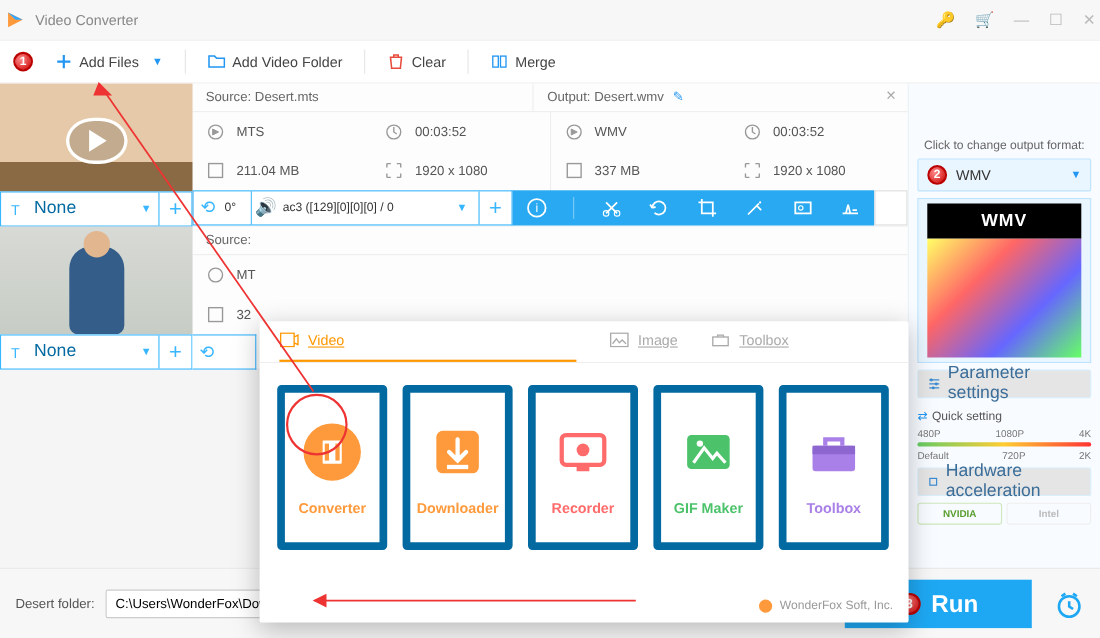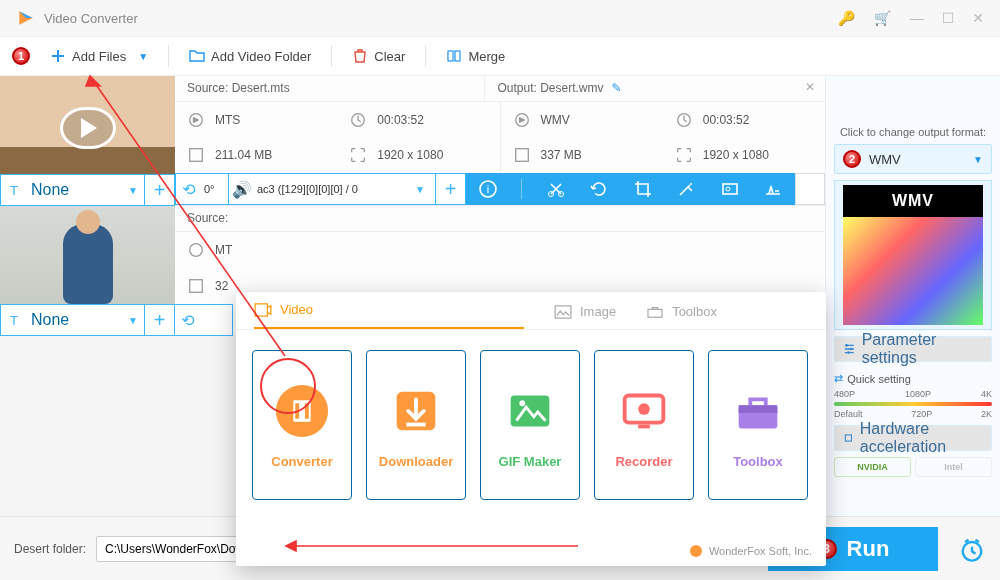--- a/index.html
+++ b/index.html
@@ -1,18 +1,18 @@
 <!DOCTYPE html>
 <html><head>
 <meta charset="utf-8">
 <style>
 * { box-sizing: border-box; margin: 0; padding: 0; font-family: "Segoe UI", Arial, sans-serif; }
 body { width: 1000px; height: 580px; background: #f7f7f7; overflow: hidden; position: relative; }
 
-.titlebar { height: 36px; display: flex; align-items: center; padding: 0 16px; background: #f7f7f7; }
+.titlebar { height: 36px; display: flex; align-items: center; padding: 0 4px; background: #f7f7f7; }
 .titlebar .logo { width: 20px; height: 20px; margin-right: 8px; }
 .titlebar .title { color: #888; font-size: 13px; flex: 1; }
 .titlebar .win-icons { display: flex; gap: 18px; color: #bbb; font-size: 14px; }
 
 .toolbar { height: 40px; background: #fff; border-top: 1px solid #eee; border-bottom: 1px solid #eee; display: flex; align-items: center; padding: 0 12px; gap: 4px; }
 .toolbar .badge { width: 18px; height: 18px; border-radius: 50%; background: radial-gradient(circle at 35% 35%, #ff8a8a, #cc0000); border: 2px solid #b00; color: #fff; font-size: 11px; font-weight: bold; display: flex; align-items: center; justify-content: center; margin-right: 6px; }
 .toolbar .tbtn { display: flex; align-items: center; gap: 6px; padding: 4px 10px; font-size: 13px; color: #444; cursor: pointer; }
 .toolbar .ticon { width: 16px; height: 16px; }
 .toolbar .sep { width: 1px; height: 22px; background: #e5e5e5; margin: 0 6px; }
 .toolbar .caret { color: #2196f3; font-size: 10px; margin-left: 6px; }
@@ -54,26 +54,26 @@
 .sub-audio .caret2 { width: 20px; color: #38b6ff; font-size: 10px; }
 .sub-audio .add { width: 30px; height: 30px; border-left: 1px solid #38b6ff; color: #38b6ff; font-size: 20px; display: flex; align-items: center; justify-content: center; }
 .tool-strip { flex: 1; background: #29a9f1; display: flex; align-items: center; justify-content: space-around; color: #fff; }
 .tool-strip .ti { width: 20px; height: 20px; }
 .tool-strip .divv { width: 1px; height: 20px; background: rgba(255,255,255,0.4); }
 .sub-rt { width: 30px; border: 1px solid #ddd; background: #fff; }
 
 
 .popup { position: absolute; left: 236px; top: 216px; width: 590px; height: 274px; background: #fff; box-shadow: 0 6px 24px rgba(0,0,0,0.25); border-radius: 2px; z-index: 50; }
 .popup .tabs { display: flex; border-bottom: 1px solid #eee; padding: 10px 18px 0 18px; gap: 30px; }
-.popup .tab { display: flex; align-items: flex-end; gap: 8px; font-size: 13px; color: #aaa; padding-bottom: 10px; }
+.popup .tab { display: flex; align-items: flex-start; gap: 8px; font-size: 13px; color: #aaa; padding-bottom: 10px; text-decoration: underline; }
 .popup .tab.active { color: #ff9800; border-bottom: 2px solid #ff9800; }
 .popup .tab .ticon2 { width: 18px; height: 14px; }
 .popup .tab.wide { width: 270px; }
 .popup .tiles { display: flex; padding: 20px 16px; gap: 14px; }
-.popup .tile { width: 100px; height: 150px; border: 1px solid #0369a1; border-radius: 4px; display: flex; flex-direction: column; align-items: center; justify-content: center; gap: 14px; cursor: pointer; }
+.popup .tile { width: 100px; height: 150px; border: 7px solid #0369a1; border-radius: 4px; display: flex; flex-direction: column; align-items: center; justify-content: center; gap: 14px; cursor: pointer; }
 .popup .tile .lbl { font-size: 13px; font-weight: 600; }
 .popup .footer { position: absolute; bottom: 8px; right: 14px; font-size: 11px; color: #999; display: flex; align-items: center; gap: 6px; margin-top: 14px; }
 
 
 .right .hdr { font-size: 11px; color: #666; text-align: center; margin-top: 42px; }
 .fmt-btn { border: 1px solid #bde3ff; background: #eaf6ff; height: 30px; display: flex; align-items: center; padding: 0 8px; gap: 8px; border-radius: 2px; }
 .fmt-btn .badge2 { width: 18px; height: 18px; border-radius: 50%; background: radial-gradient(circle at 35% 35%, #ff8a8a, #cc0000); border: 2px solid #b00; color: #fff; font-size: 11px; font-weight: bold; display: flex; align-items: center; justify-content: center; }
 .fmt-btn .lbl { flex: 1; font-size: 13px; color: #333; }
 .fmt-btn .caret3 { color: #2196f3; font-size: 10px; }
 .fmt-preview { border: 1px solid #bde3ff; background: #eaf6ff; height: 150px; padding: 4px; display: flex; flex-direction: column; align-items: center; }
@@ -356,33 +356,33 @@
         <div class="tile">
           <svg width="58" height="58" viewBox="0 0 60 60">
               <rect x="10" y="10" width="40" height="40" rx="6" fill="#ff9a3c"></rect>
               <path d="M30 18v18M22 30l8 8 8-8" stroke="#fff" stroke-width="4" fill="none" stroke-linecap="round"></path>
               <rect x="20" y="42" width="20" height="4" fill="#fff"></rect>
             </svg>
           <div class="lbl" style="color:#ff9a3c">Downloader</div>
         </div>
         <div class="tile">
           <svg width="58" height="58" viewBox="0 0 60 60">
+              <rect x="10" y="14" width="40" height="28" rx="4" fill="none" stroke="#ff6b6b" stroke-width="4"></rect>
+              <circle cx="30" cy="28" r="6" fill="#ff6b6b"></circle>
+              <rect x="24" y="44" width="12" height="4" fill="#ff6b6b"></rect>
+            </svg>
+          <div class="lbl" style="color:#ff6b6b">Recorder</div>
+        </div>
+        <div class="tile">
+          <svg width="58" height="58" viewBox="0 0 60 60">
               <rect x="10" y="14" width="40" height="32" rx="4" fill="#4cc26b"></rect>
               <path d="M16 40l10-14 8 10 4-5 8 9" stroke="#fff" stroke-width="3" fill="none"></path>
               <circle cx="22" cy="22" r="3" fill="#fff"></circle>
             </svg>
           <div class="lbl" style="color:#4cc26b">GIF Maker</div>
-        </div>
-        <div class="tile">
-          <svg width="58" height="58" viewBox="0 0 60 60">
-              <rect x="10" y="14" width="40" height="28" rx="4" fill="none" stroke="#ff6b6b" stroke-width="4"></rect>
-              <circle cx="30" cy="28" r="6" fill="#ff6b6b"></circle>
-              <rect x="24" y="44" width="12" height="4" fill="#ff6b6b"></rect>
-            </svg>
-          <div class="lbl" style="color:#ff6b6b">Recorder</div>
         </div>
         <div class="tile">
           <svg width="58" height="58" viewBox="0 0 60 60">
               <rect x="10" y="24" width="40" height="24" rx="3" fill="#a97fe8"></rect>
               <rect x="10" y="24" width="40" height="8" fill="#8e66d0"></rect>
               <path d="M22 24v-6h16v6" fill="none" stroke="#a97fe8" stroke-width="4"></path>
             </svg>
           <div class="lbl" style="color:#a97fe8">Toolbox</div>
         </div>
       </div>

